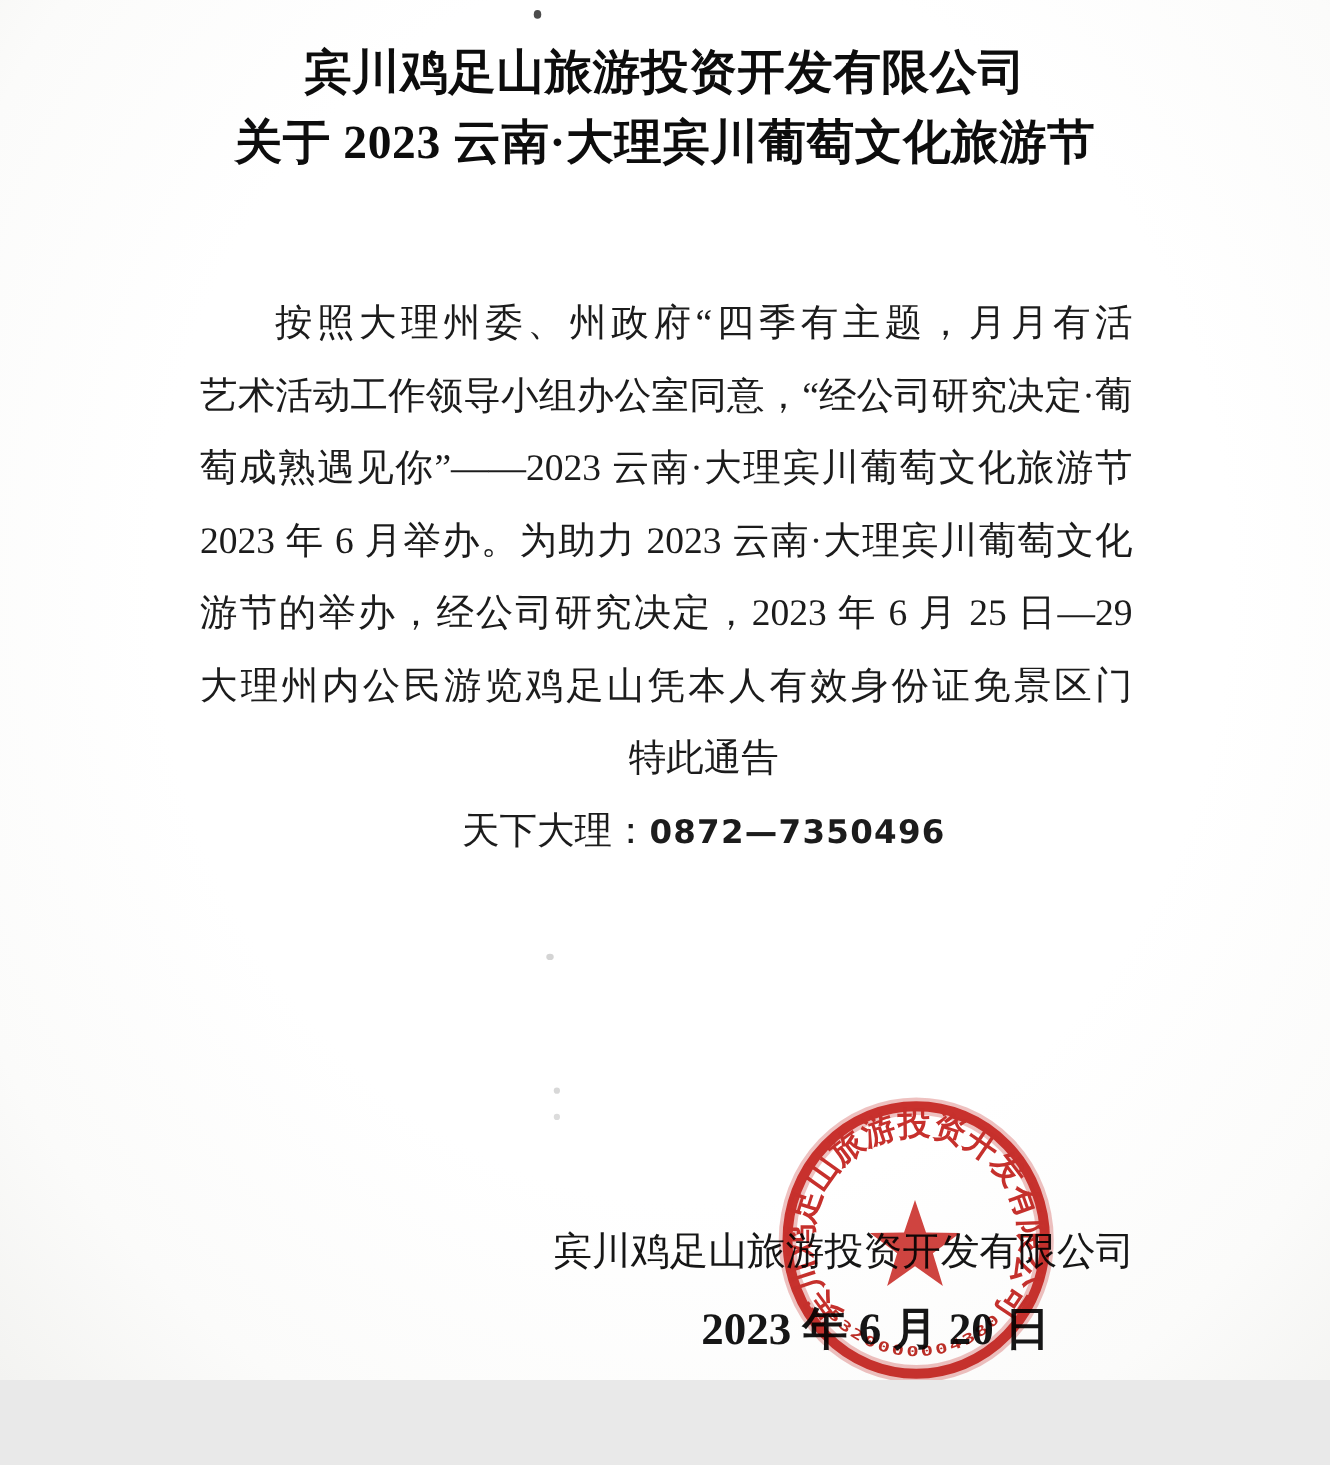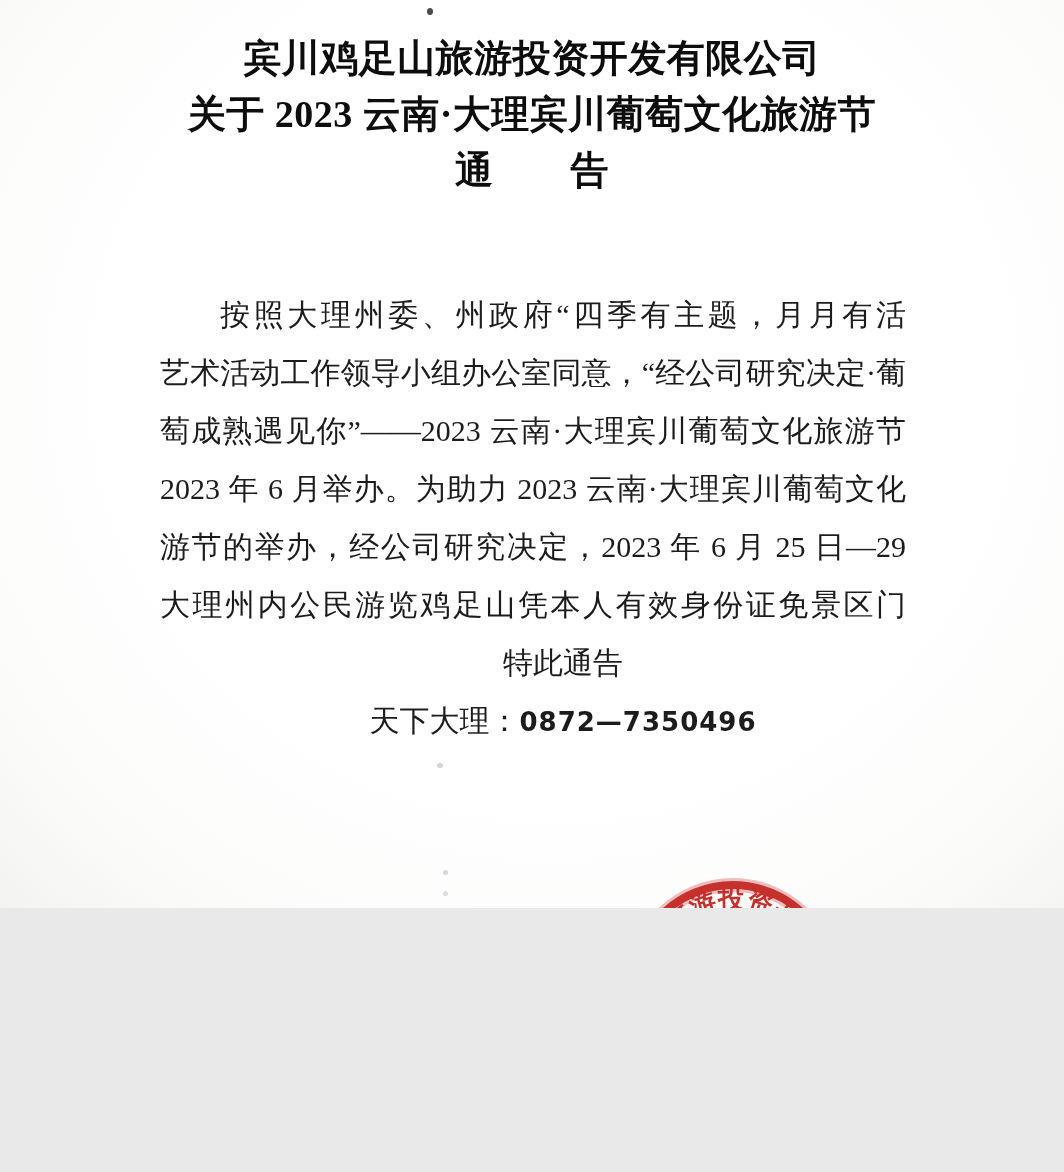--- a/index.html
+++ b/index.html
@@ -1,18 +1,18 @@
 <!DOCTYPE html>
 <html><head>
 <meta charset="utf-8">
 <style>
   html,body { margin:0; padding:0; background:#e9e9e9; }
   .page {
     position:relative;
-    width:1064px; height:908px;
+    width:1064px; height:1104px;
     margin:0 auto;
     background:
       radial-gradient(ellipse at 52% 42%, #ffffff 55%, #fbfbfa 82%, #f3f3f1 100%);
     overflow:hidden;
     font-family:"Liberation Serif","DejaVu Serif",serif;
     color:#1a1a1a;
   }
 
   
   .title-block { padding-top:30px; }
@@ -91,21 +91,20 @@
 <div class="page">
 
   <div class="speck s1"></div>
   <div class="speck s2"></div>
   <div class="speck s3"></div>
   <div class="speck s4"></div>
 
   <header class="title-block">
     <div class="t-line">宾川鸡足山旅游投资开发有限公司</div>
     <div class="t-line">关于 2023 云南·大理宾川葡萄文化旅游节</div>
-    <div class="t-line">通　　告</div>
   </header>
 
   <section class="body-block">
     <div class="j-line indent">按照大理州委、州政府“四季有主题，月月有活动”要</div>
     <div class="j-line">艺术活动工作领导小组办公室同意，“经公司研究决定·葡</div>
     <div class="j-line">萄成熟遇见你”——2023 云南·大理宾川葡萄文化旅游节于</div>
     <div class="j-line">2023 年 6 月举办。为助力 2023 云南·大理宾川葡萄文化旅</div>
     <div class="j-line">游节的举办，经公司研究决定，2023 年 6 月 25 日—29 日，</div>
     <div class="j-line">大理州内公民游览鸡足山凭本人有效身份证免景区门票。</div>
 

